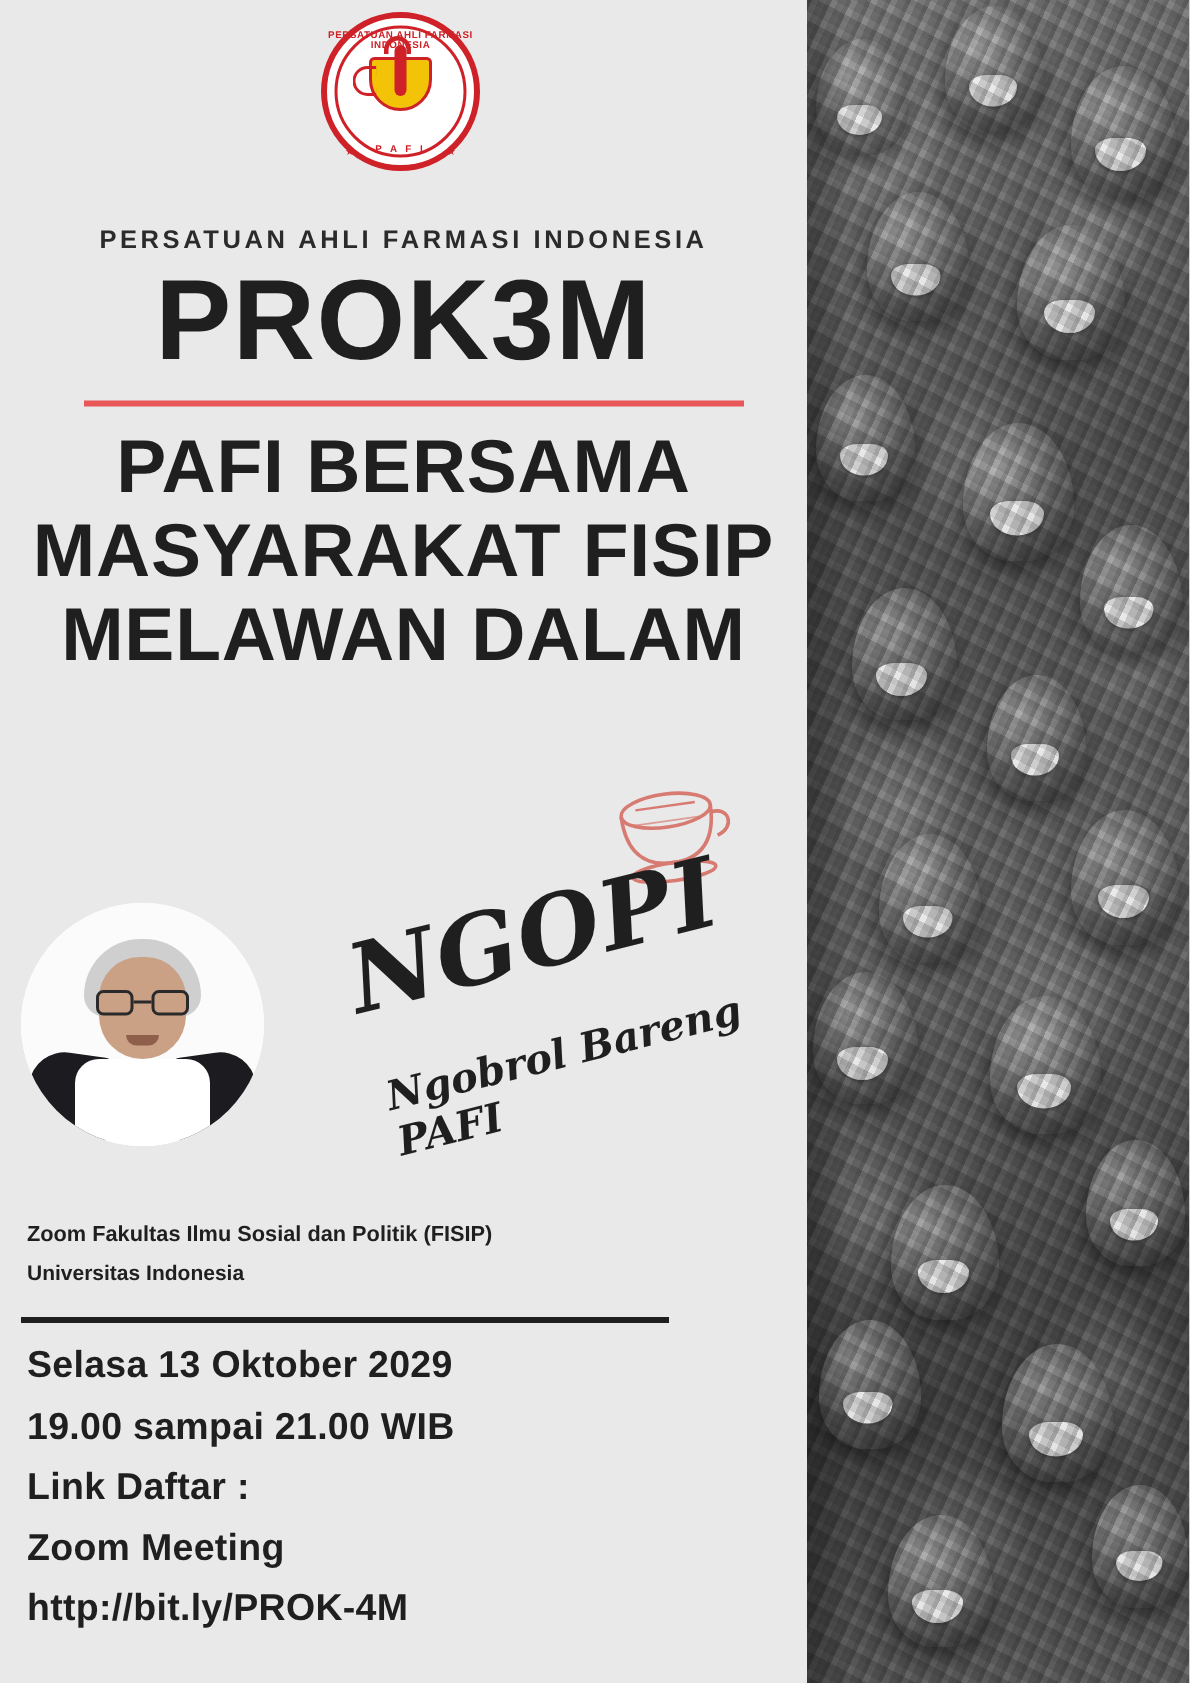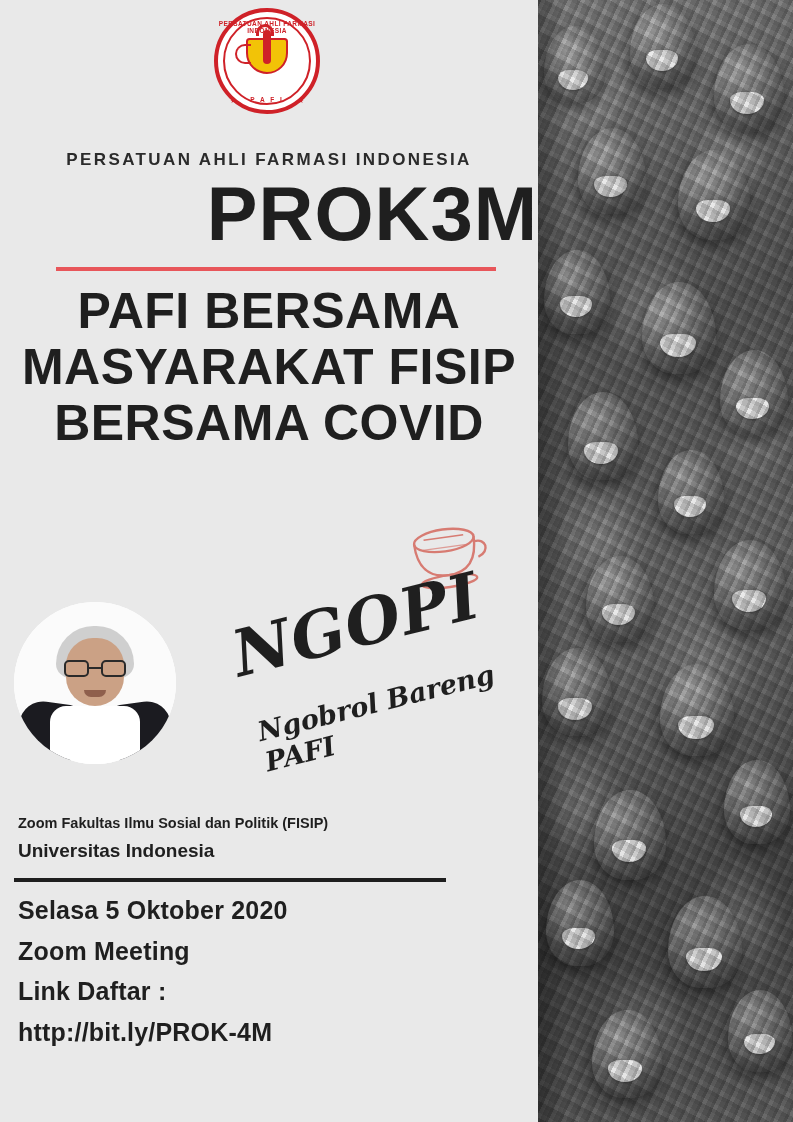--- a/index.html
+++ b/index.html
@@ -180,21 +180,21 @@
     font-size: 17px;
     font-weight: bold;
     letter-spacing: 2.4px;
     color: #2b2b2b;
   }
   .title-main {
     position: absolute;
     left: 0;
     top: 176px;
     width: 538px;
-    text-align: right;
+    text-align: center;
     font-size: 76px;
     font-weight: bold;
     letter-spacing: 1px;
     color: #1f1f1f;
     line-height: 1;
   }
   .title-rule {
     position: absolute;
     left: 56px;
     top: 267px;
@@ -339,21 +339,21 @@
     left: 18px;
     top: 815px;
     font-size: 14.5px;
     font-weight: bold;
     color: #1f1f1f;
   }
   .speaker-aff2 {
     position: absolute;
     left: 18px;
     top: 840px;
-    font-size: 19px;
+    font-size: 14px;
     font-weight: bold;
     color: #1f1f1f;
   }
   .details-rule {
     position: absolute;
     left: 14px;
     top: 878px;
     width: 432px;
     height: 4px;
     background: #1f1f1f;
@@ -437,21 +437,21 @@
     <div class="logo-star r">★</div>
     <div class="logo-text-bottom">P A F I</div>
   </div>
 
   <div class="org-name">PERSATUAN AHLI FARMASI INDONESIA</div>
   <div class="title-main">PROK3M</div>
   <div class="title-rule"></div>
   <div class="subtitle">
     <div>PAFI BERSAMA</div>
     <div>MASYARAKAT FISIP</div>
-    <div>BERSAMA COVID</div>
+    <div>MELAWAN DALAM</div>
   </div>
 
   <div class="ngopi-wrap">
     <svg class="cup-icon" viewBox="0 0 92 66">
       <ellipse cx="44" cy="17" rx="30" ry="11" fill="none" stroke="#d77b72" stroke-width="2.4"></ellipse>
       <path d="M14 17 C14 40 24 52 44 52 C64 52 74 40 74 17" fill="none" stroke="#d77b72" stroke-width="2.4"></path>
       <path d="M74 22 C86 20 89 34 76 38" fill="none" stroke="#d77b72" stroke-width="2.4"></path>
       <ellipse cx="44" cy="58" rx="28" ry="6" fill="none" stroke="#d77b72" stroke-width="2.4"></ellipse>
       <path d="M24 14 H64" stroke="#d77b72" stroke-width="1.6" fill="none"></path>
       <path d="M22 24 H66" stroke="#d77b72" stroke-width="1.2" fill="none" opacity=".7"></path>
@@ -472,19 +472,20 @@
         <span class="r"></span>
       </div>
     <div class="av-mouth"></div>
   </div>
 
   <div class="speaker-aff1">Zoom Fakultas Ilmu Sosial dan Politik (FISIP)</div>
   <div class="speaker-aff2">Universitas Indonesia</div>
 
   <div class="details-rule"></div>
   <div class="details">
-    <div>Selasa 5 Oktober 2020</div>
+    <div>Selasa 13 Oktober 2029</div>
+    <div>19.00 sampai 21.00 WIB</div>
+    <div>Link Daftar :</div>
     <div>Zoom Meeting</div>
-    <div>Link Daftar :</div>
     <div>http://bit.ly/PROK-4M</div>
   </div>
 
 </div>
 
 </body></html>

